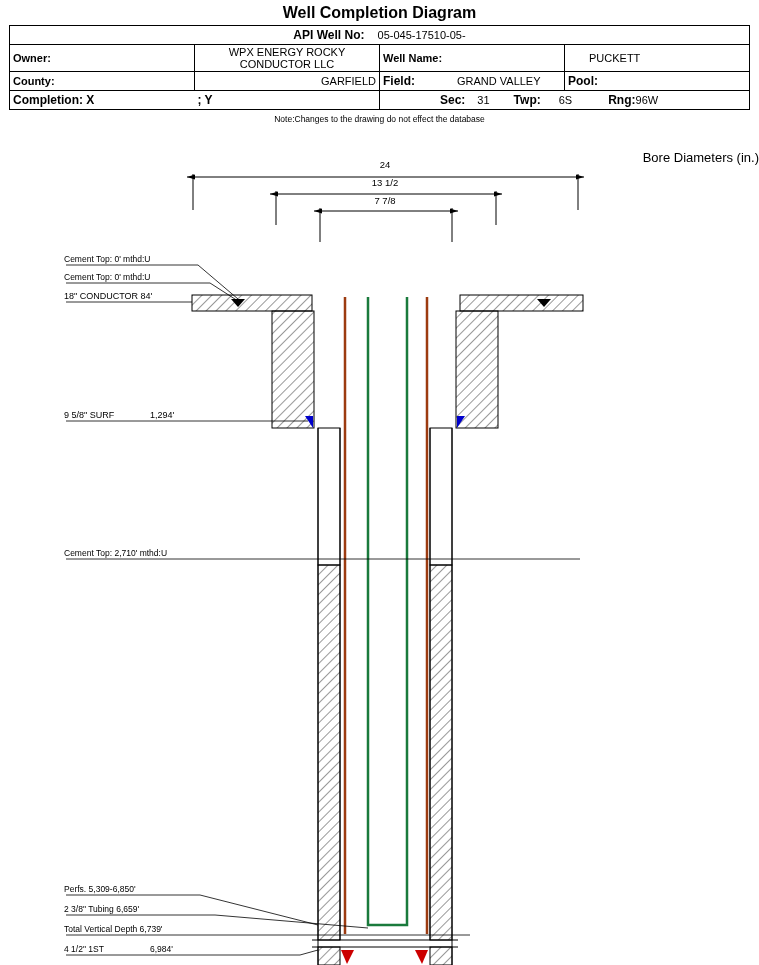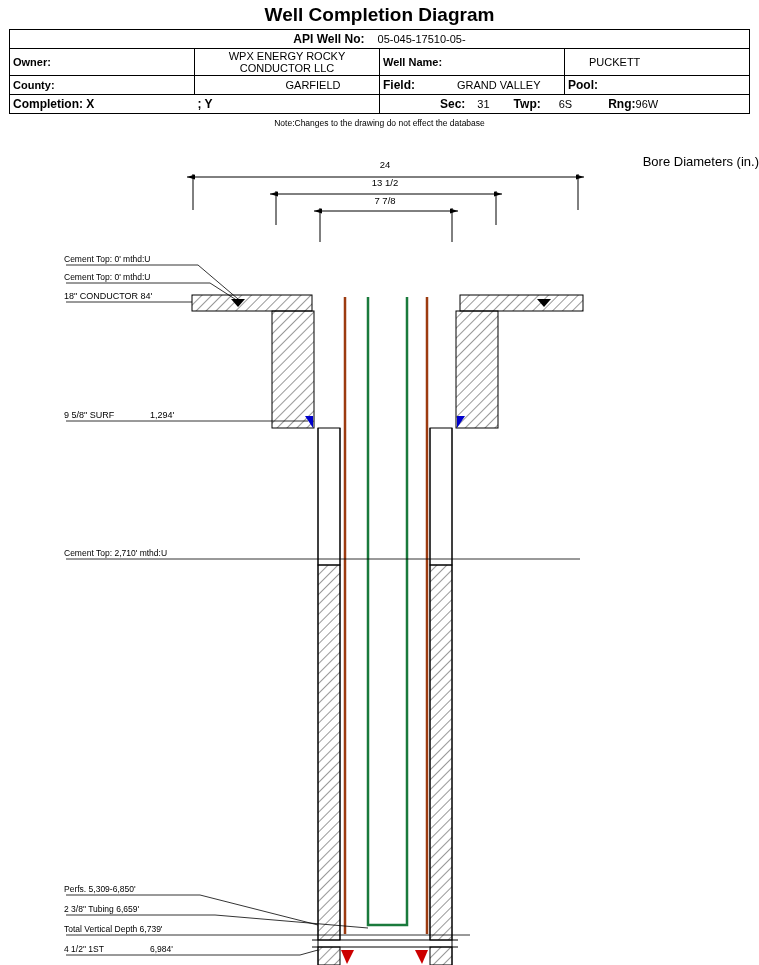--- a/index.html
+++ b/index.html
@@ -10,21 +10,21 @@
   body {
     width: 759px;
     height: 965px;
     position: relative;
     font-family: "Liberation Sans", sans-serif;
     color: #000;
     overflow: hidden;
   }
   .page-title {
     text-align: center;
-    font-size: 19px;
+    font-size: 16px;
     font-weight: bold;
     padding-top: 4px;
     padding-bottom: 3px;
   }
   table.hdr {
     border-collapse: collapse;
     width: 741px;
     margin: 0 auto;
     table-layout: fixed;
   }
@@ -85,21 +85,21 @@
     </td>
   </tr>
   <tr>
     <td style="width:90px;" class="lbl">Owner:</td>
     <td style="width:300px;" class="val c">WPX ENERGY ROCKY CONDUCTOR LLC</td>
     <td style="width:115px;" class="lbl">Well Name:</td>
     <td class="val" style="padding-left:24px;">PUCKETT</td>
   </tr>
   <tr>
     <td class="lbl">County:</td>
-    <td class="val c" style="text-align:center;padding-left:55px;">GARFIELD</td>
+    <td class="val c" style="text-align:right;padding-left:55px;">GARFIELD</td>
     <td style="padding:0;">
       <div style="display:flex;align-items:center;">
         <span class="lbl" style="margin-left:3px;">Field:</span>
         <span class="val" style="margin-left:42px;">GRAND VALLEY</span>
       </div>
     </td>
     <td>
       <span class="lbl">Pool:</span>
       <span class="val"></span>
     </td>

